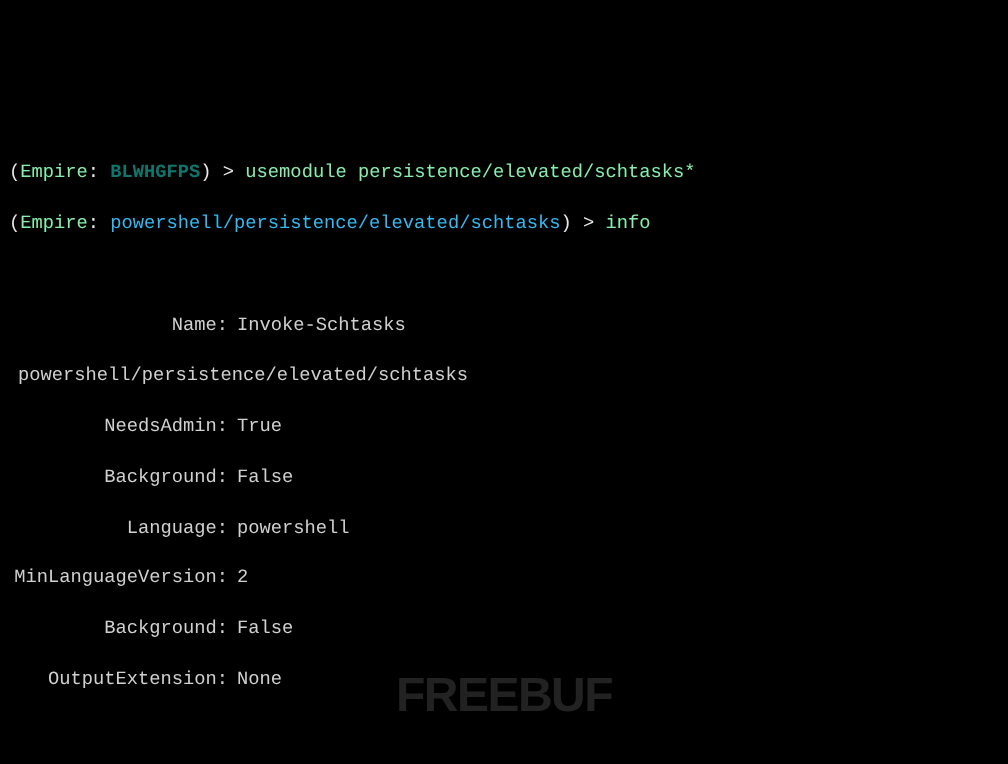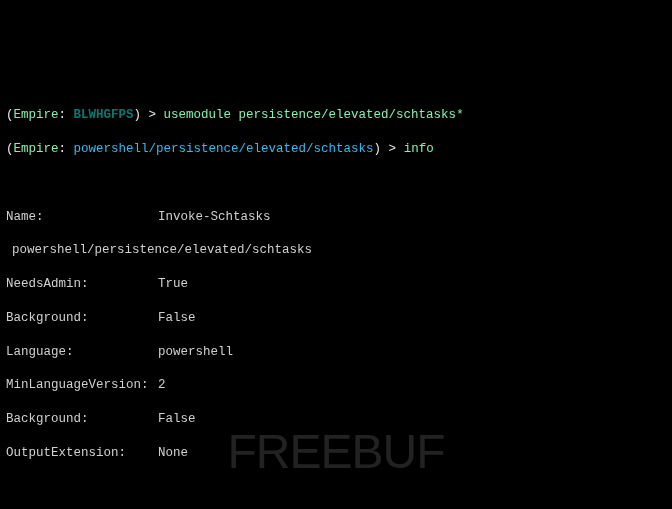--- a/index.html
+++ b/index.html
@@ -20,30 +20,30 @@
     .cyan { color: #34baf2; }
     .white { color: #86efac; }
     .prompt-paren { color: #e8e8e8; }
     .line { display: block; }
     .watermark {
       position: absolute;
       bottom: 24px;
       left: 50%;
       transform: translateX(-50%);
       font-family: Arial, sans-serif;
-      font-size: 48px;
-      font-weight: 400;
+      font-size: 32px;
+      font-weight: 700;
       color: rgba(190,190,190,0.18);
       letter-spacing: -1px;
       pointer-events: none;
       z-index: 0;
     }
     .content { position: relative; z-index: 1; }
     .kv { display: flex; }
-    .kv .k { width: 146px; }
+    .kv .k { width: 146px; text-align: right; }
     .kv .v { padding-left: 6px; }
     .blank { height: 17px; }
   </style>
 </head>
 <body>
 
 
 
 <div class="content">
 

